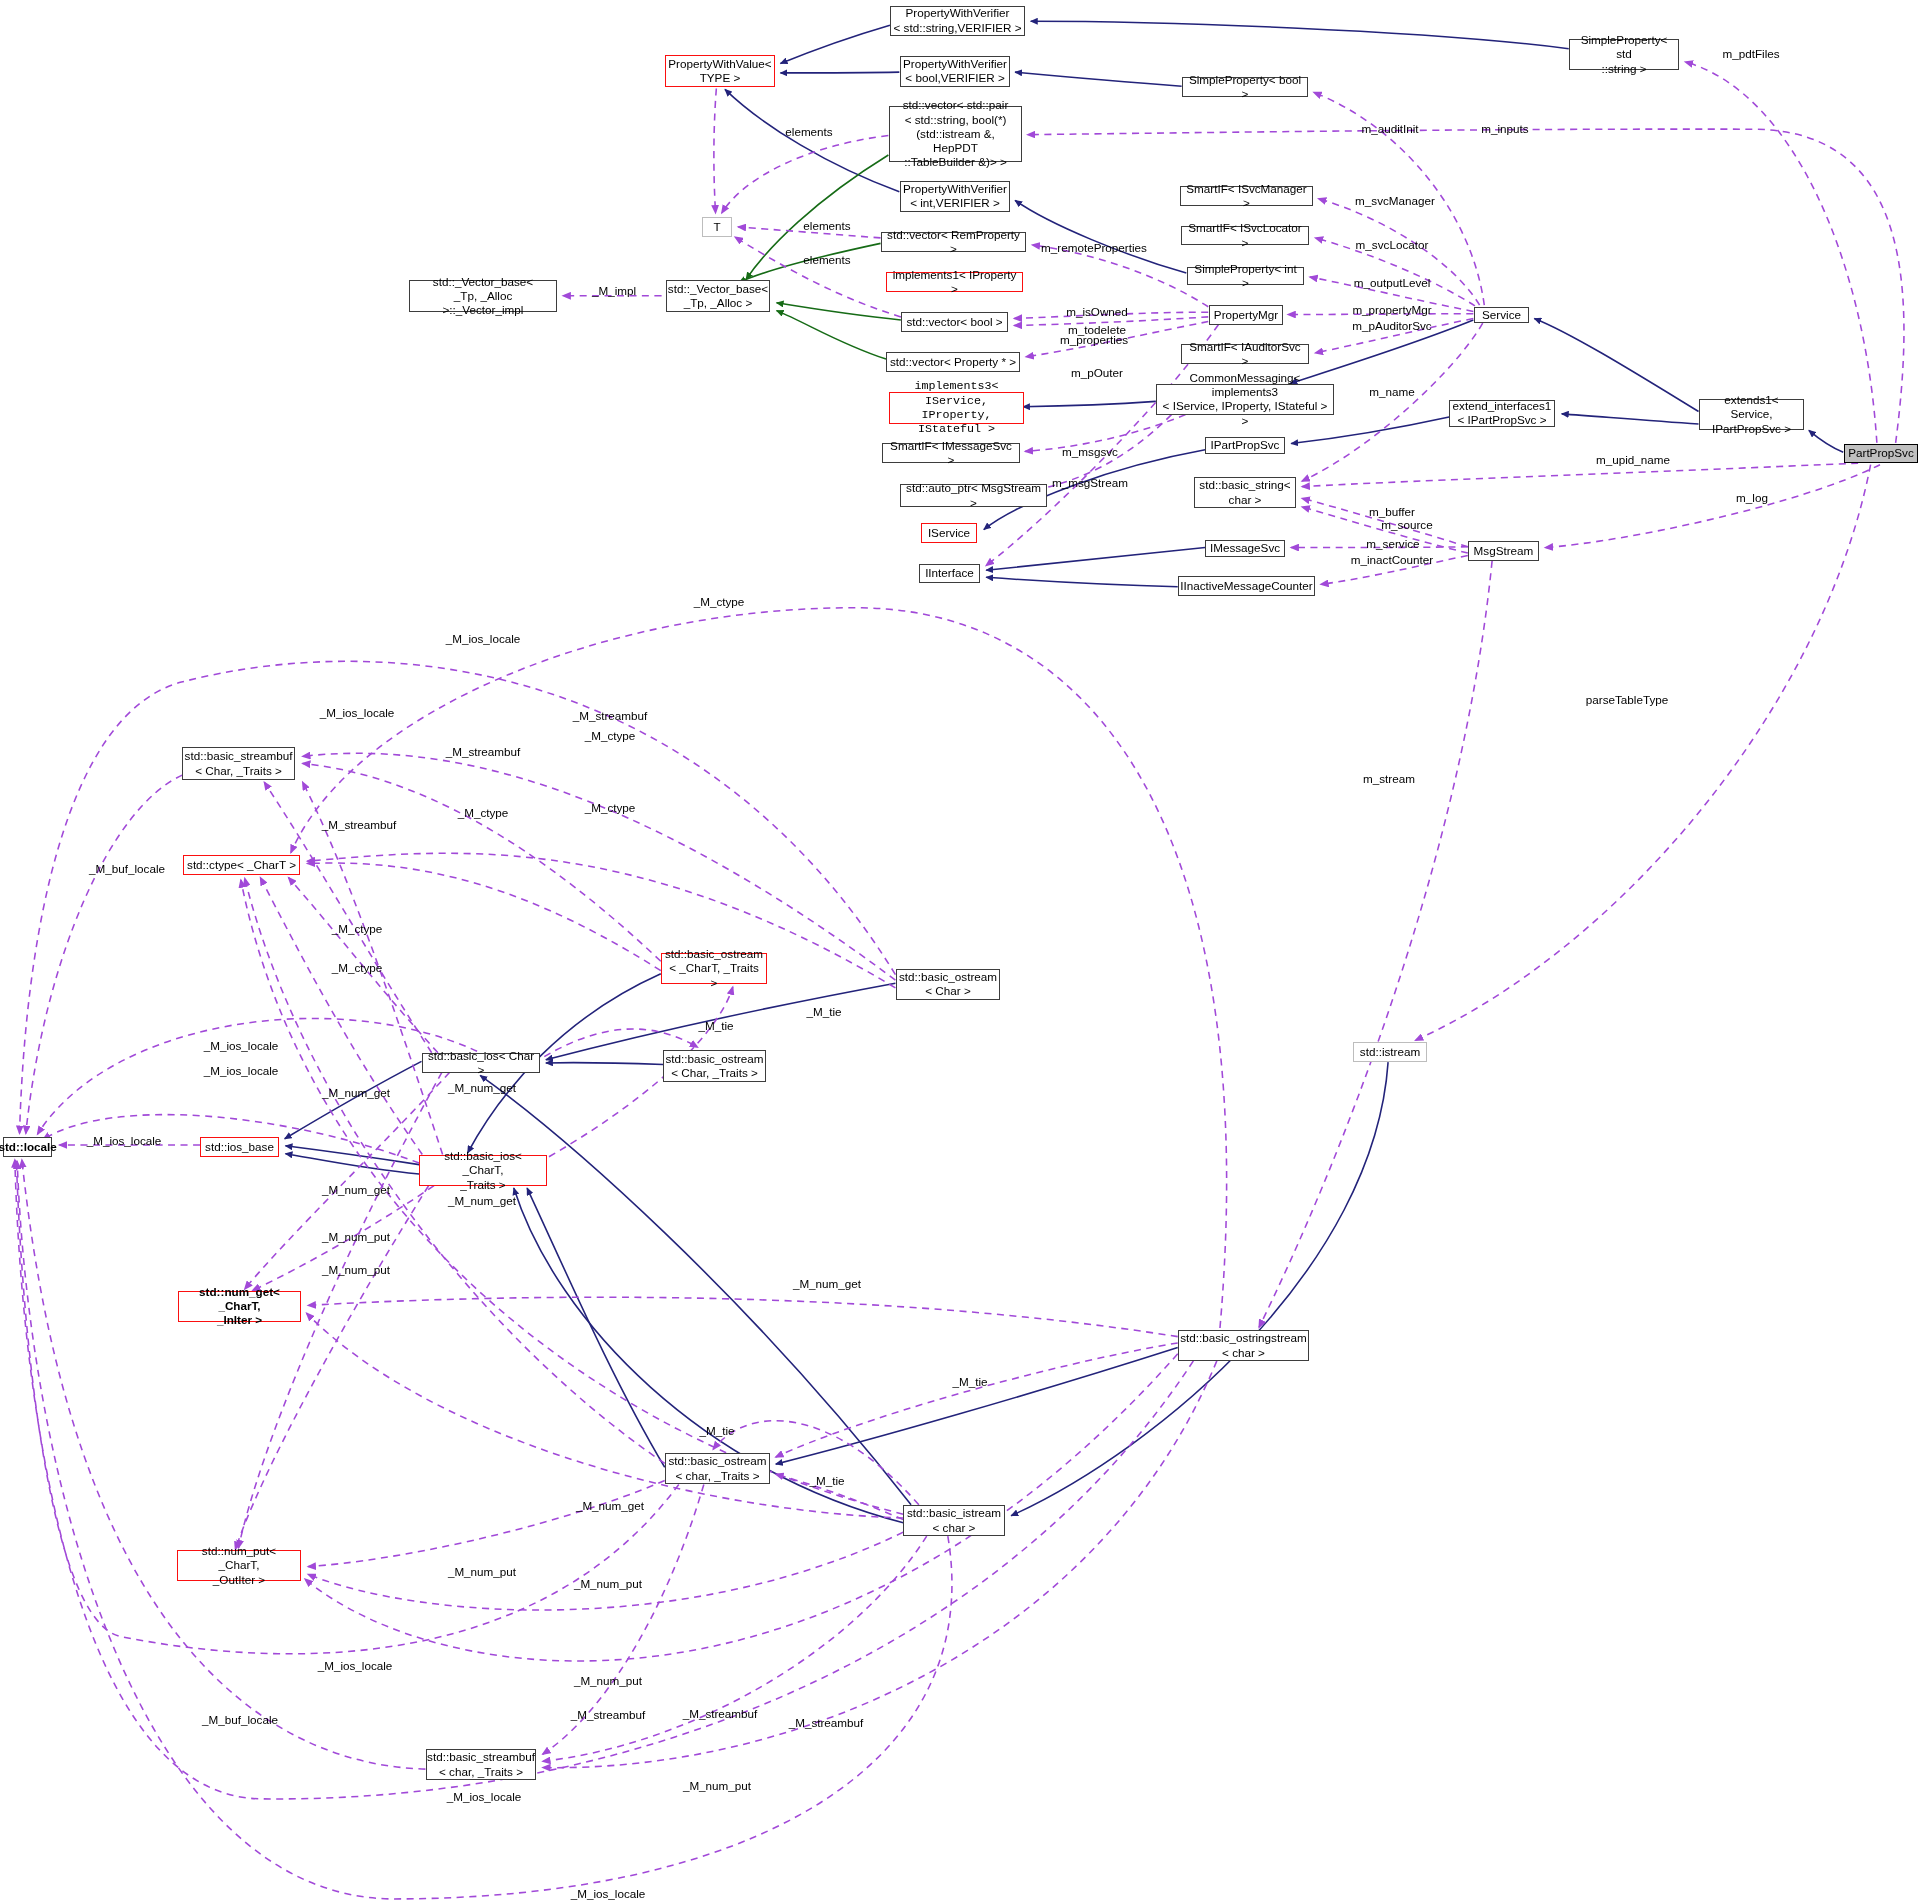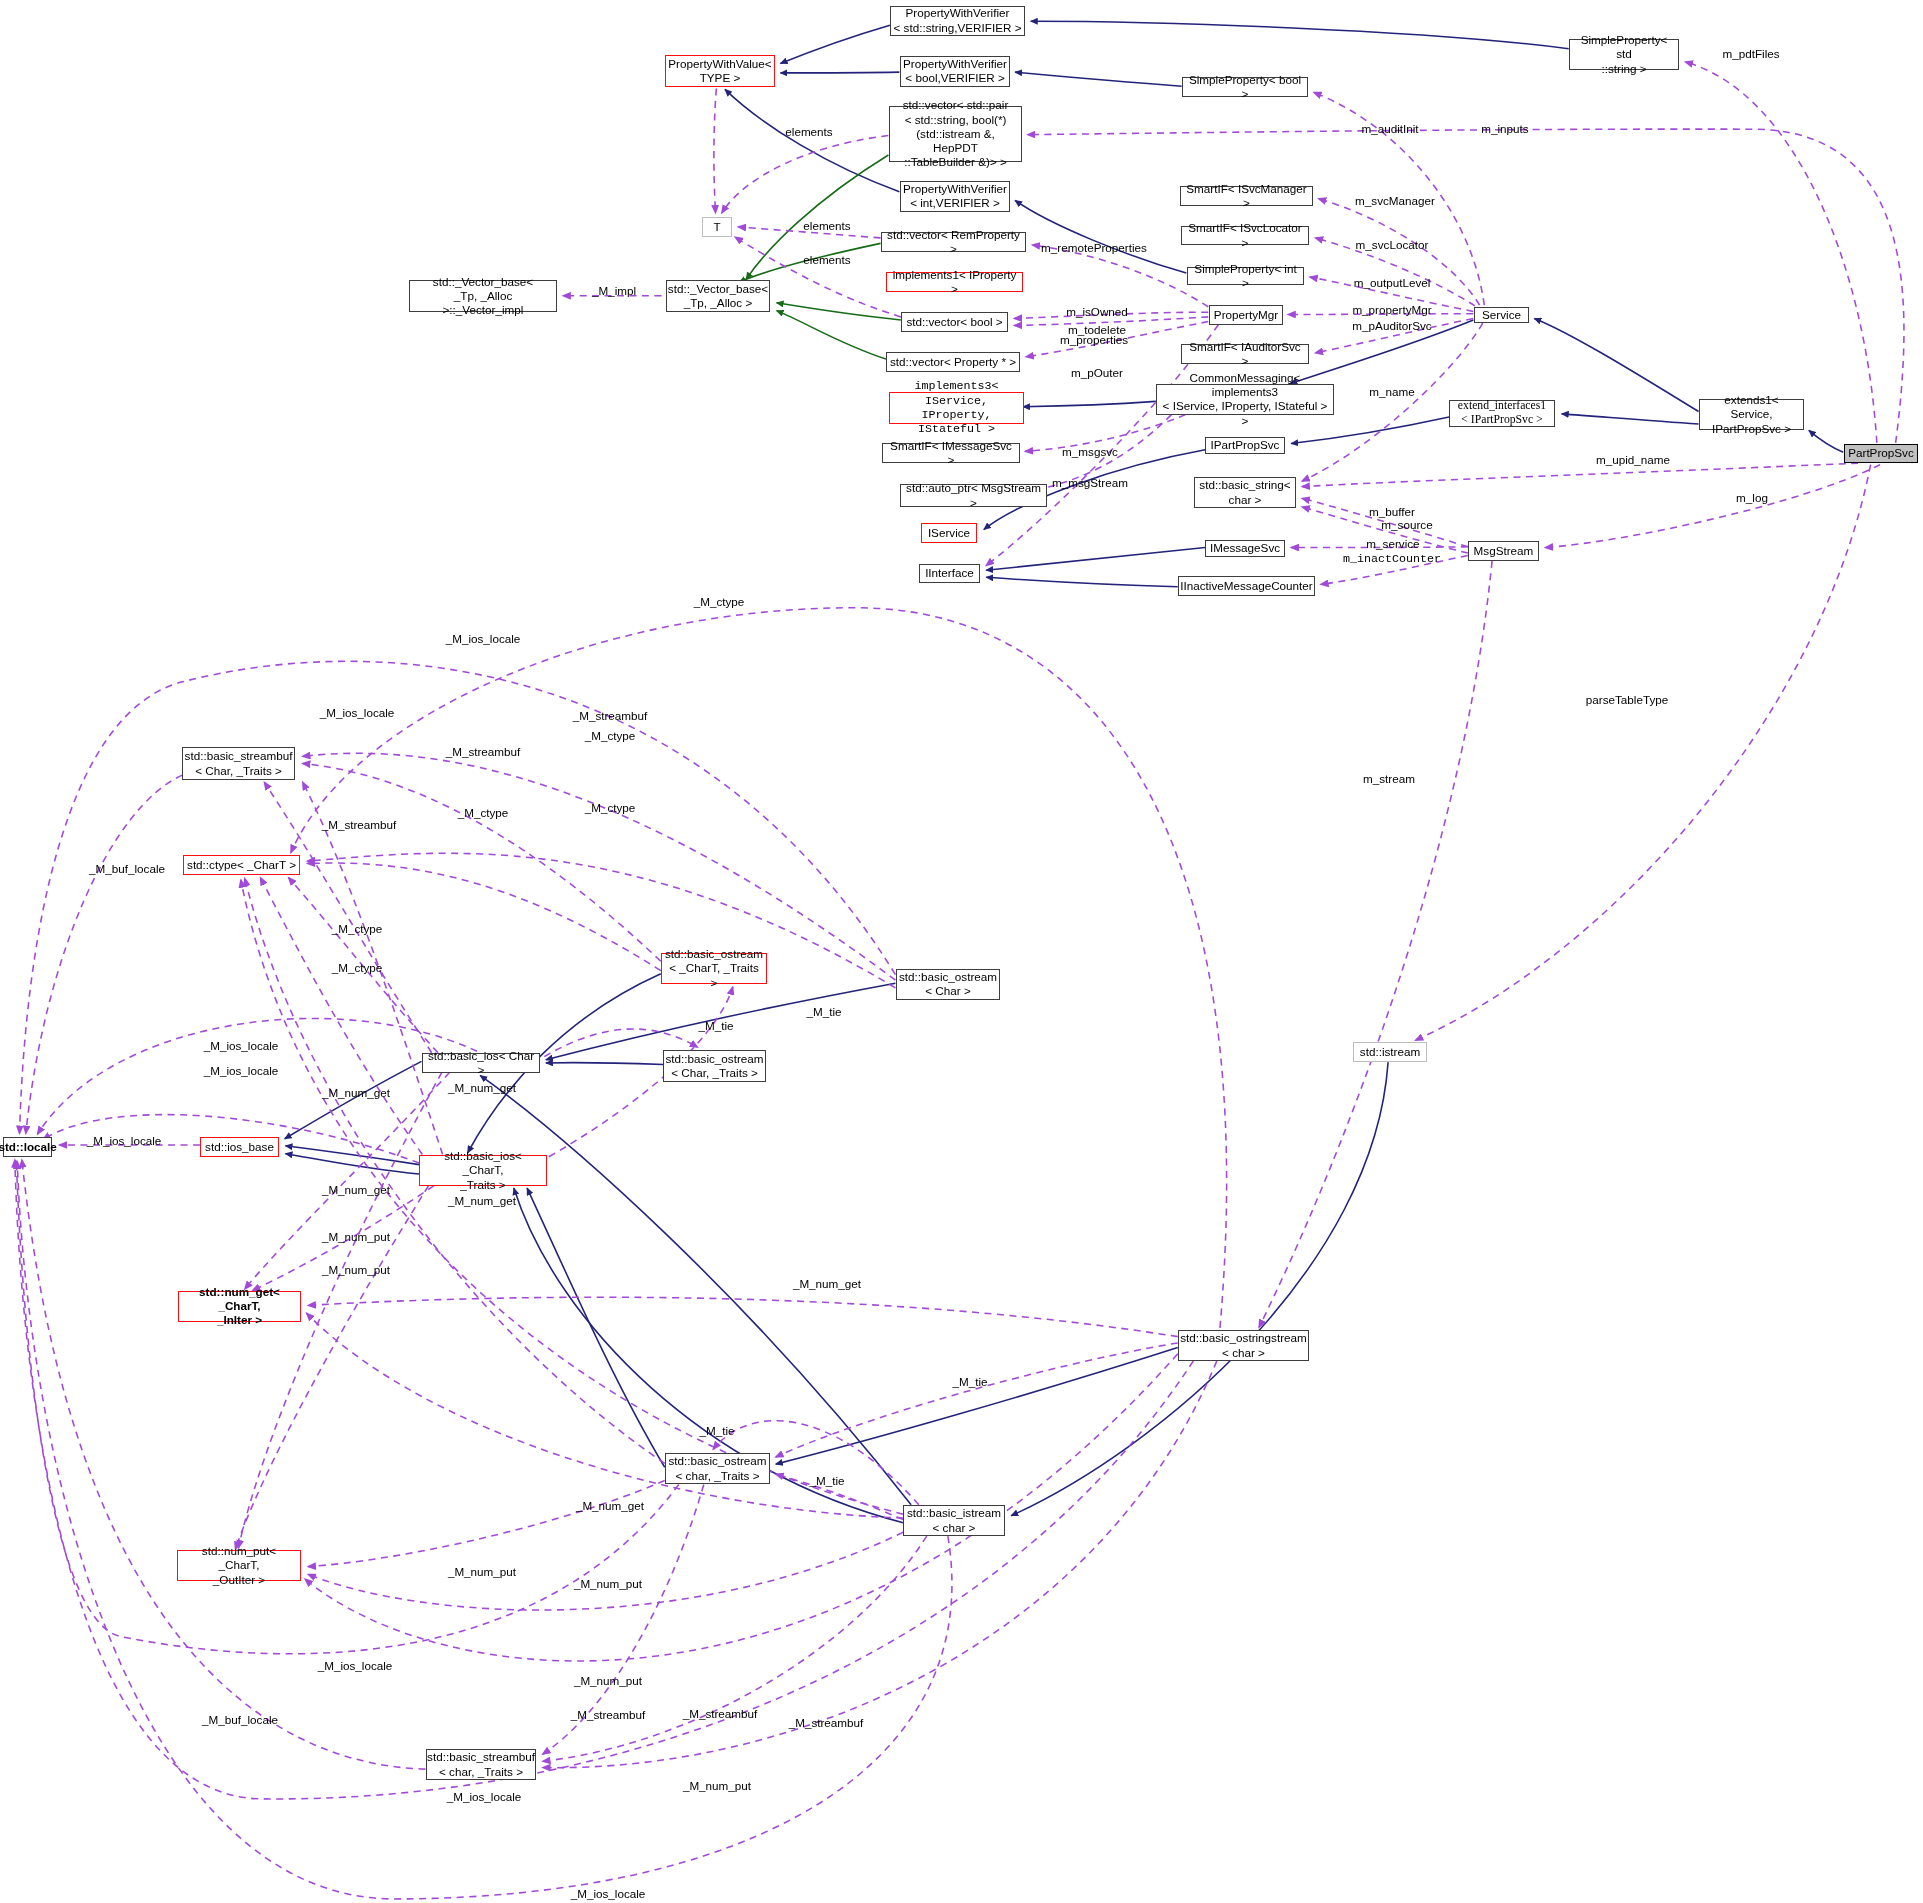--- a/index.html
+++ b/index.html
@@ -160,21 +160,21 @@
       <div class="node red" style="left: 886px; top: 272px; width: 137px; height: 20.3px;">implements1&lt; IProperty &gt;</div>
       <div class="node normal" style="left: 901px; top: 312px; width: 107px; height: 19.6px;">std::vector&lt; bool &gt;</div>
       <div class="node normal" style="left: 1209px; top: 305px; width: 74px; height: 19.6px;">PropertyMgr</div>
       <div class="node normal" style="left: 1474px; top: 307px; width: 55px; height: 16.4px;">Service</div>
       <div class="node normal" style="left: 886px; top: 352px; width: 134px; height: 19.6px;">std::vector&lt; Property * &gt;</div>
       <div class="node normal" style="left: 1181px; top: 344px; width: 128px; height: 20.3px;">SmartIF&lt; IAuditorSvc &gt;</div>
       <div class="node red" style="left: 889px; top: 392px; width: 135px; height: 32px; font-family: Liberation Mono, monospace;">implements3&lt; IService,
 IProperty, IStateful &gt;</div>
       <div class="node normal" style="left: 1156px; top: 384px; width: 178px; height: 30.5px;">CommonMessaging&lt; implements3
 &lt; IService, IProperty, IStateful &gt; &gt;</div>
-      <div class="node normal" style="left: 1449px; top: 400px; width: 106px; height: 26.6px; font-family: Liberation Serif, serif;">extend_interfaces1
+      <div class="node normal" style="left: 1449px; top: 400px; width: 106px; height: 26.6px;">extend_interfaces1
 &lt; IPartPropSvc &gt;</div>
       <div class="node normal" style="left: 1699px; top: 399px; width: 105px; height: 31px;">extends1&lt; Service,
 IPartPropSvc &gt;</div>
       <div class="node gray" style="left: 1844px; top: 444px; width: 74px; height: 19px;">PartPropSvc</div>
       <div class="node normal" style="left: 882px; top: 443px; width: 138px; height: 20.3px;">SmartIF&lt; IMessageSvc &gt;</div>
       <div class="node normal" style="left: 1205px; top: 437px; width: 80px; height: 17px;">IPartPropSvc</div>
       <div class="node normal" style="left: 1194px; top: 477px; width: 102px; height: 31px;">std::basic_string&lt;
 char &gt;</div>
       <div class="node normal" style="left: 900px; top: 484px; width: 147px; height: 23px;">std::auto_ptr&lt; MsgStream &gt;</div>
       <div class="node red" style="left: 921px; top: 523px; width: 56px; height: 20.3px;">IService</div>
@@ -229,21 +229,21 @@
       <span class="edge-label" style="left: 1094px; top: 339px;">m_properties</span>
       <span class="edge-label" style="left: 1097px; top: 372px;">m_pOuter</span>
       <span class="edge-label" style="left: 1392px; top: 391px;">m_name</span>
       <span class="edge-label" style="left: 1633px; top: 459px;">m_upid_name</span>
       <span class="edge-label" style="left: 1090px; top: 451px;">m_msgsvc</span>
       <span class="edge-label" style="left: 1090px; top: 482px;">m_msgStream</span>
       <span class="edge-label" style="left: 1407px; top: 500px; margin-top: 24px;">m_source</span>
       <span class="edge-label" style="left: 1392px; top: 511px;">m_buffer</span>
       <span class="edge-label" style="left: 1752px; top: 497px;">m_log</span>
       <span class="edge-label" style="left: 1393px; top: 543px;">m_service</span>
-      <span class="edge-label" style="left: 1392px; top: 559px; font-family: Liberation Mono, monospace;">m_inactCounter</span>
+      <span class="edge-label" style="left: 1392px; top: 559px;">m_inactCounter</span>
       <span class="edge-label" style="left: 719px; top: 601px;">_M_ctype</span>
       <span class="edge-label" style="left: 483px; top: 638px;">_M_ios_locale</span>
       <span class="edge-label" style="left: 357px; top: 712px;">_M_ios_locale</span>
       <span class="edge-label" style="left: 610px; top: 715px;">_M_streambuf</span>
       <span class="edge-label" style="left: 610px; top: 735px;">_M_ctype</span>
       <span class="edge-label" style="left: 483px; top: 751px;">_M_streambuf</span>
       <span class="edge-label" style="left: 1627px; top: 699px;">parseTableType</span>
       <span class="edge-label" style="left: 1389px; top: 778px;">m_stream</span>
       <span class="edge-label" style="left: 610px; top: 807px;">_M_ctype</span>
       <span class="edge-label" style="left: 483px; top: 812px;">_M_ctype</span>

